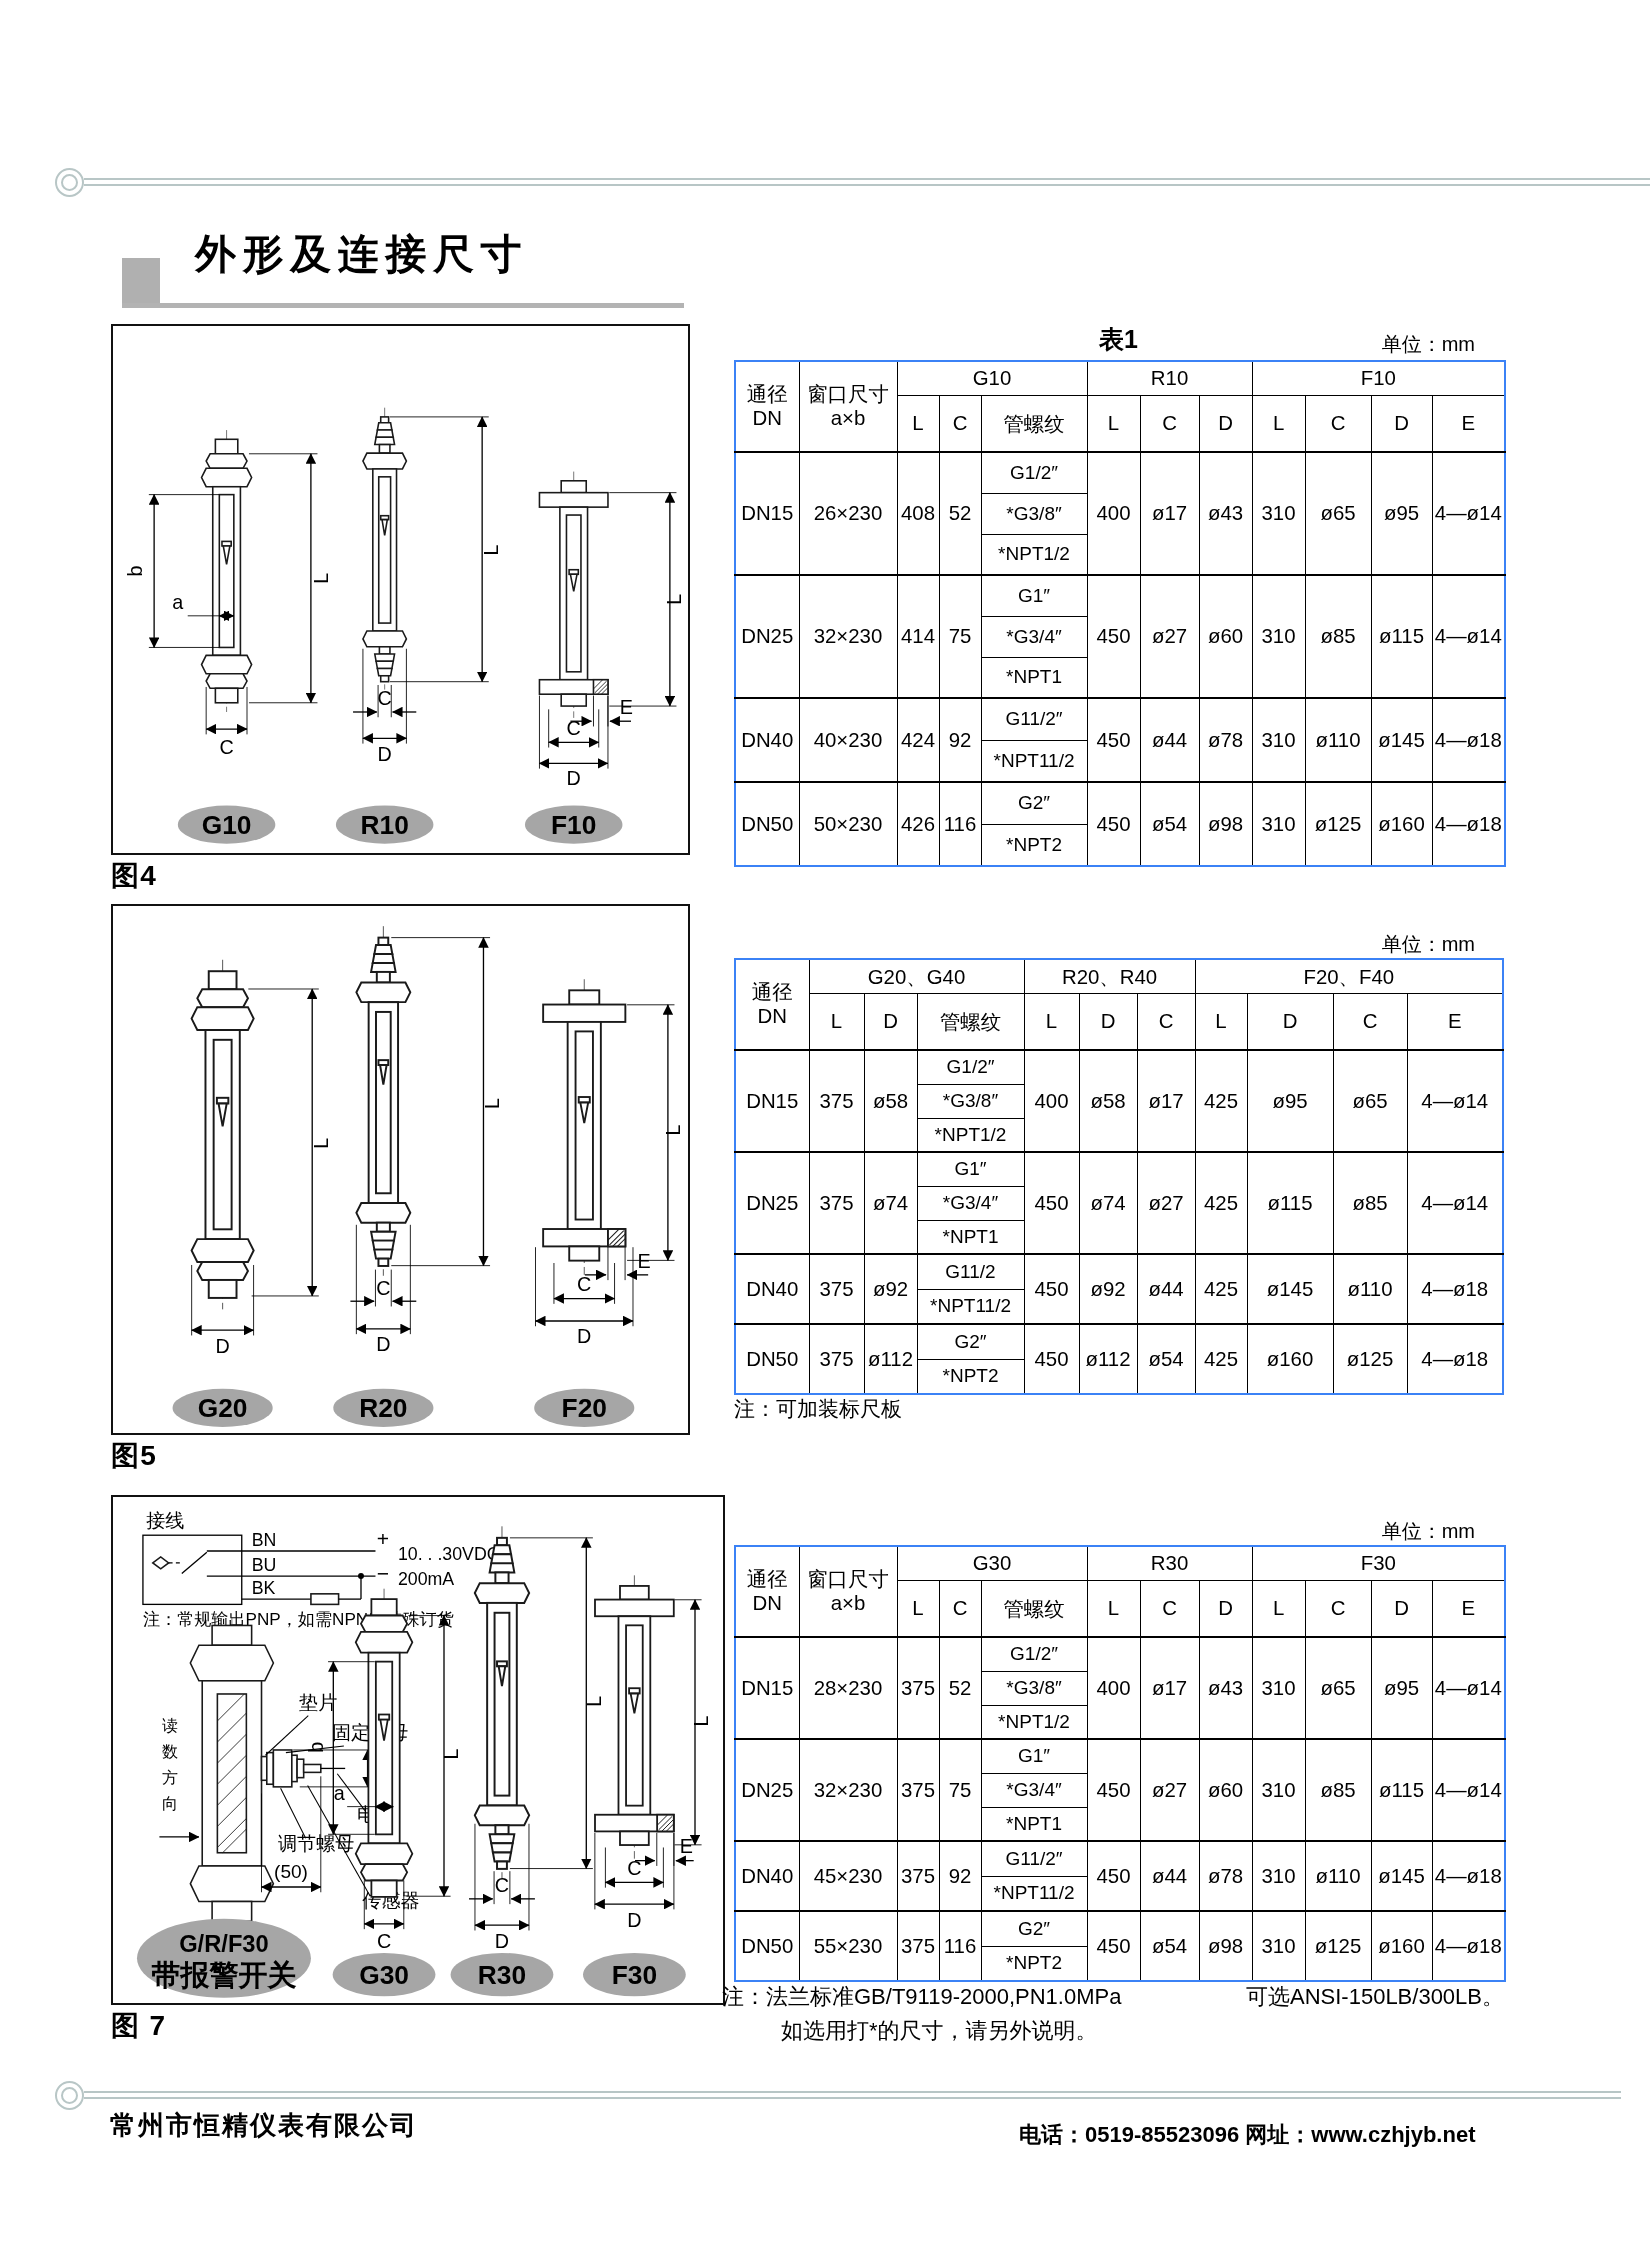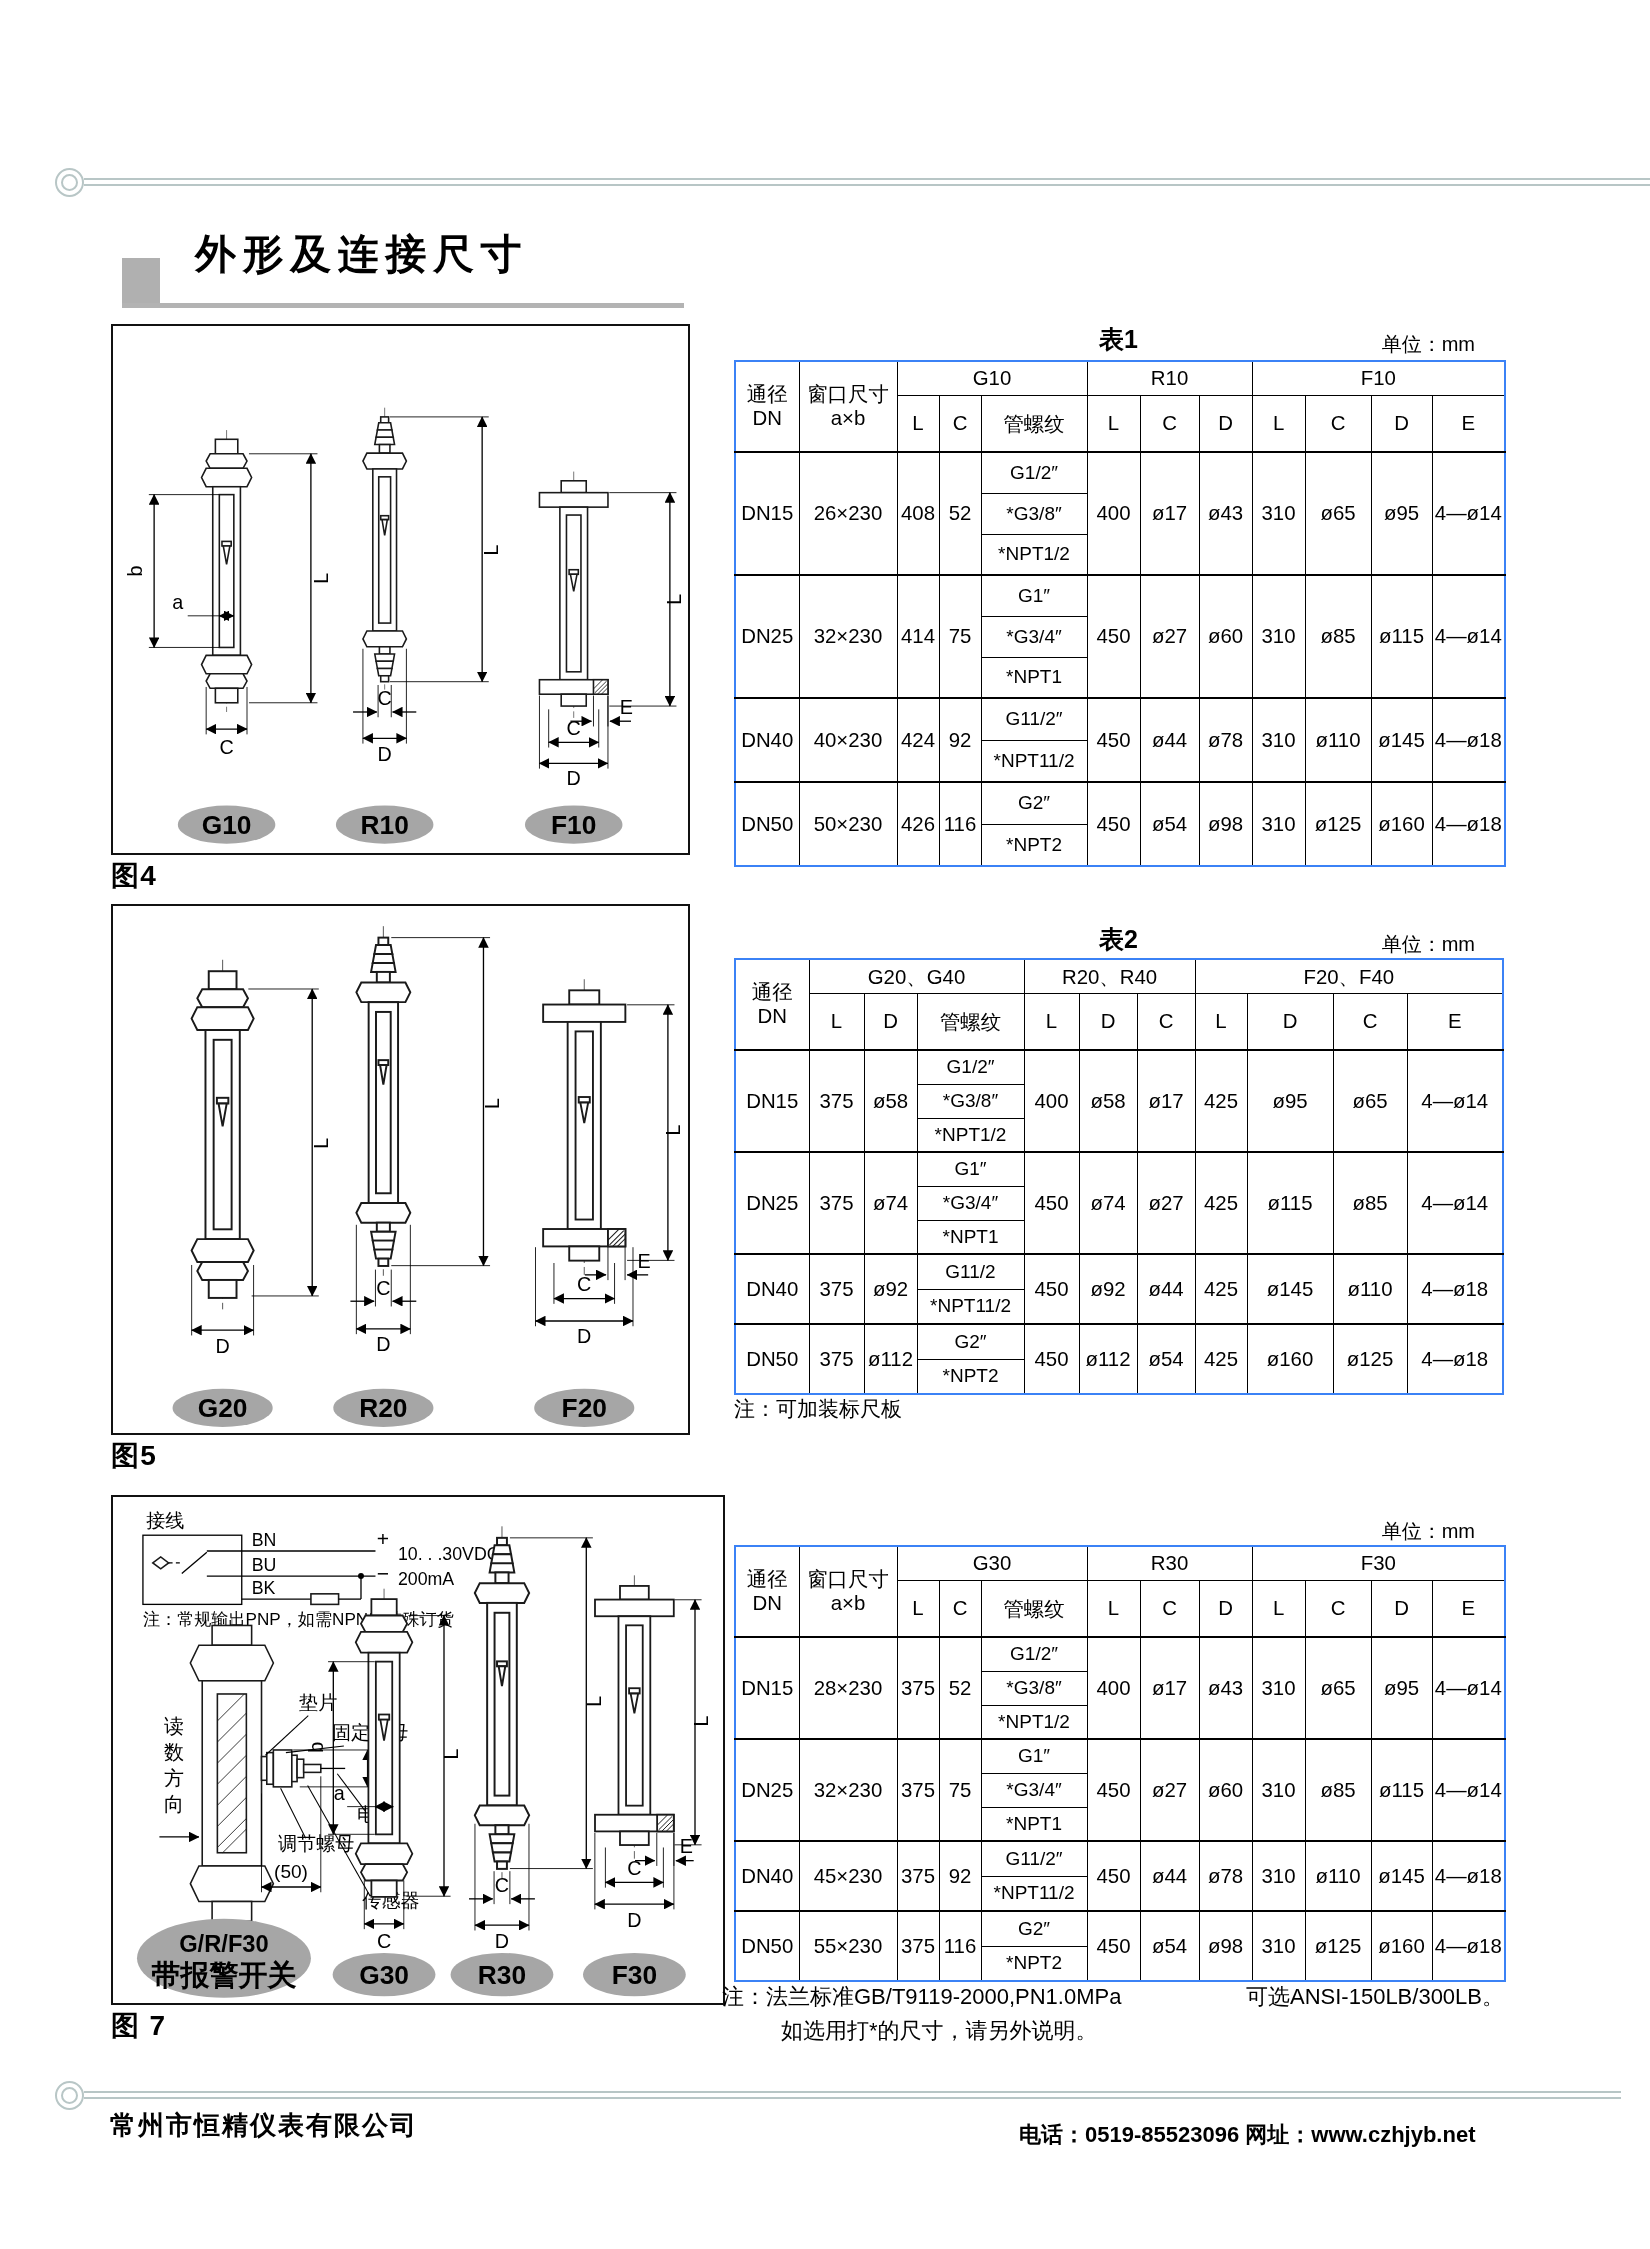--- a/index.html
+++ b/index.html
@@ -21,21 +21,21 @@
   .spec tr.hg td{height:33px}
   .spec tr.hs td{height:55px}
   .spec td.th{font-size:19px}
   tr.gt>td{border-top:2px solid #000}
   #t1 tr.d{height:41px}#t1 tr.e{height:42px}
   #t2 tr.d,#t3 tr.d{height:34px}
   #t2 tr.e,#t3 tr.e{height:35px}
   .h2l{line-height:1.15}
   .note{position:absolute;font-size:21px}
   .noteline{position:absolute;font-size:22px}
-  .vtext{position:absolute;width:24px;font-size:20px;line-height:26px;text-align:center;word-break:break-all}
+  .vtext{position:absolute;width:24px;font-size:16px;line-height:26px;word-break:break-all}
   .company{position:absolute;left:110px;top:2108px;font-size:26px;font-weight:700;letter-spacing:2px}
   .contact{position:absolute;left:1019px;top:2120px;font-size:22px;font-weight:600}
   svg text{font-family:"Liberation Sans","DejaVu Sans",sans-serif}
   .shape{fill:#fff;stroke:#1a1a1a;stroke-width:2.4}
   .cl{stroke:#555;stroke-width:1.2;stroke-dasharray:14 5 4 5;fill:none}
   .dim{stroke:#000;stroke-width:2;fill:none}
   .ext{stroke:#000;stroke-width:1.3}
   .hl{stroke:#1a1a1a;stroke-width:1.3}
   .leader{stroke:#000;stroke-width:1.6}
   .wire{stroke:#000;stroke-width:2;fill:none}
@@ -365,21 +365,20 @@
   <ellipse class="oval" cx="410" cy="762" rx="76" ry="29"></ellipse>
   <text class="ol" x="410" y="776">R20</text>
   <ellipse class="oval" cx="715" cy="762" rx="76" ry="29"></ellipse>
   <text class="ol" x="715" y="776">F20</text>
 </svg>
 </div>
 <div class="caption" style="left:111px;top:1437px;width:575px">图5</div>
 
 <div class="tblsec" style="left:734px;top:920px">
   <div class="tbl-head" style="height:38px">
-    <span class="tbl-title">表2</span>
     <span class="tbl-unit">单位：mm</span>
   </div>
   <table class="spec" id="t2">
     <colgroup>
         <col style="width:74px">
         <col style="width:55px">
         <col style="width:53px">
         <col style="width:107px">
         <col style="width:55px">
         <col style="width:58px">

